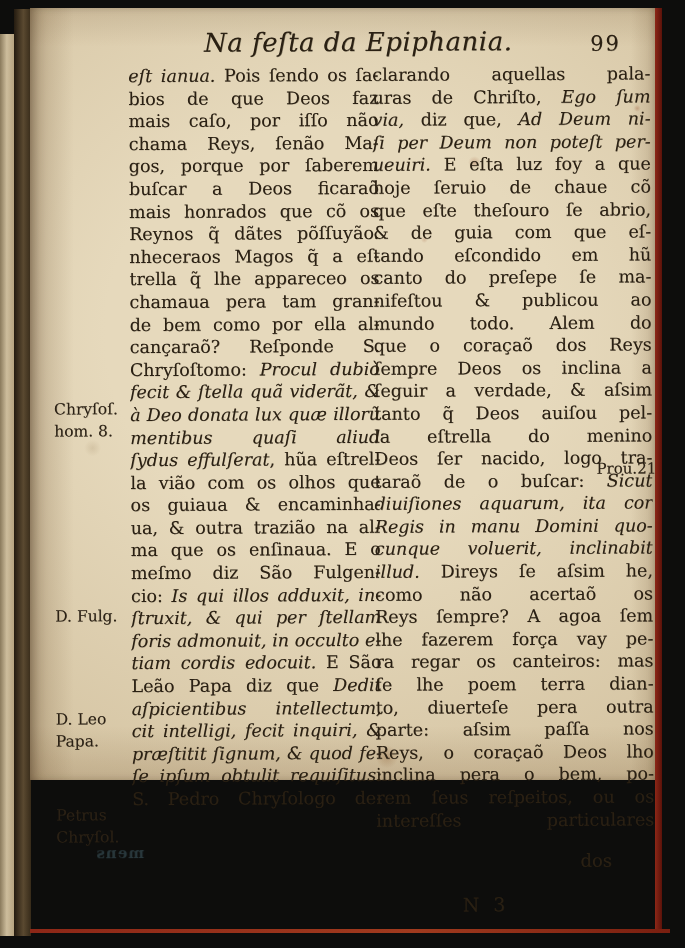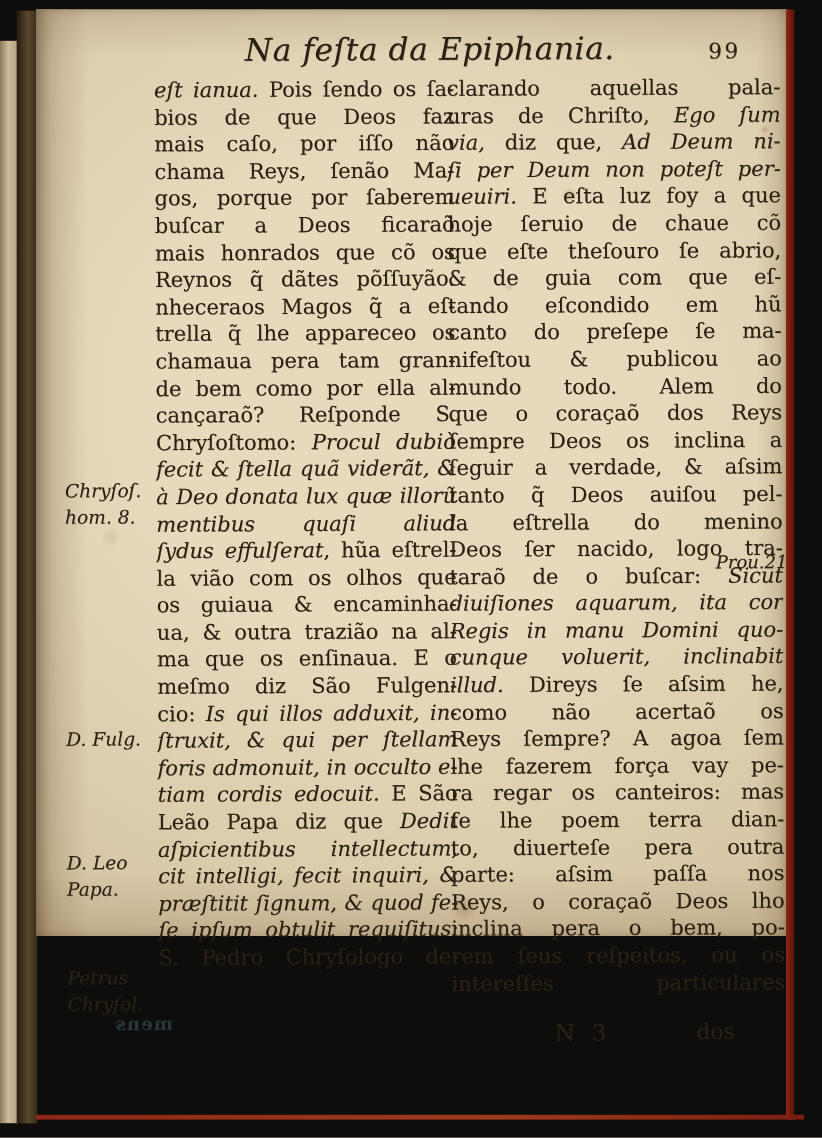--- a/index.html
+++ b/index.html
@@ -37,43 +37,43 @@
     box-shadow:inset 10px 0 14px -8px rgba(60,40,20,.55), inset -4px 0 8px -4px rgba(60,40,20,.4);
   }
   .textwrap{position:absolute;inset:0;transform:rotate(-0.3deg);transform-origin:50% 50%;color:var(--ink,#2a2013);}
   .running-head{
     position:absolute;left:170px;top:18px;width:320px;text-align:center;
     font-style:italic;font-size:26px;line-height:32px;letter-spacing:.5px;
     text-shadow:.4px .4px 0 rgba(36,28,16,.45);
   }
   .page-number{
     position:absolute;left:562px;top:24px;width:50px;
-    font-size:18px;line-height:26px;letter-spacing:2px;
+    font-size:21px;line-height:26px;letter-spacing:2px;
     text-shadow:.4px .4px 0 rgba(36,28,16,.4);
   }
   .col{position:absolute;top:56px;font-size:17.5px;}
   .col-left{left:100px;width:250px;}
   .col-right{left:344px;width:278px;}
   .tline{
     height:22.6px;line-height:22.6px;text-align:justify;overflow:hidden;
     text-shadow:.3px .3px 0 rgba(42,32,19,.35);
   }
   .tline::after{content:"";display:inline-block;width:100%;height:0;vertical-align:top;}
   .tline .it{font-style:italic;}
   .tline.indent{text-indent:15px;}
   .mnotes-left,.mnotes-right{position:absolute;top:0;height:100%;}
   .mnotes-left{left:24px;width:86px;}
   .mnotes-right{left:566px;width:62px;}
   .mnote{
     position:absolute;left:0;width:100%;
-    font-style:italic;font-size:15.5px;line-height:21.5px;
+    font-size:15.5px;line-height:21.5px;
     color:#2b2115;text-shadow:.3px .3px 0 rgba(43,33,21,.35);
   }
   .mnotes-right .mnote{font-size:15px;}
-  .signature{position:absolute;left:430px;top:843px;font-size:19px;letter-spacing:4px;text-shadow:.3px .3px 0 rgba(42,32,19,.4);}
+  .signature{position:absolute;left:430px;top:886px;font-size:19px;letter-spacing:4px;text-shadow:.3px .3px 0 rgba(42,32,19,.4);}
   .catchword{position:absolute;left:548px;top:843px;font-size:18px;text-shadow:.3px .3px 0 rgba(42,32,19,.4);text-align:center;}
   .bleedthrough{
     position:absolute;left:63px;top:835px;font-size:15px;font-weight:bold;
     color:rgba(72,102,112,.48);transform:scaleX(-1);filter:blur(.5px);
     letter-spacing:1px;
   }
   
   .fore-edge-red{position:absolute;left:655px;top:8px;width:7px;height:925px;background:linear-gradient(90deg,#8d2717,#5a120a);}
   .bottom-red{position:absolute;left:30px;top:929px;width:640px;height:4px;background:linear-gradient(90deg,#8d2717,#a03a1e 60%,#7a1f10);}
 </style>

